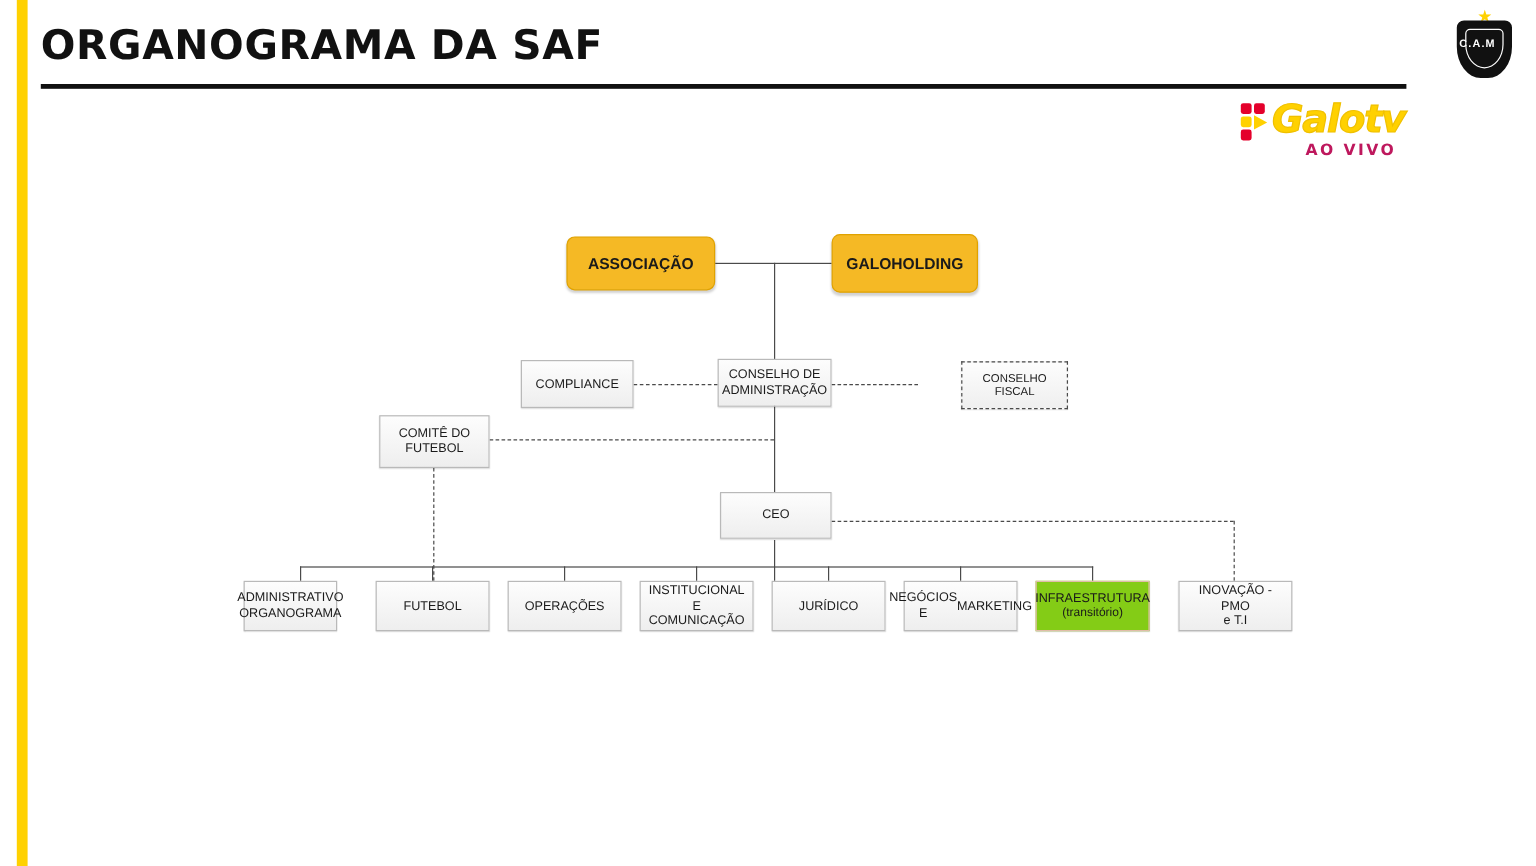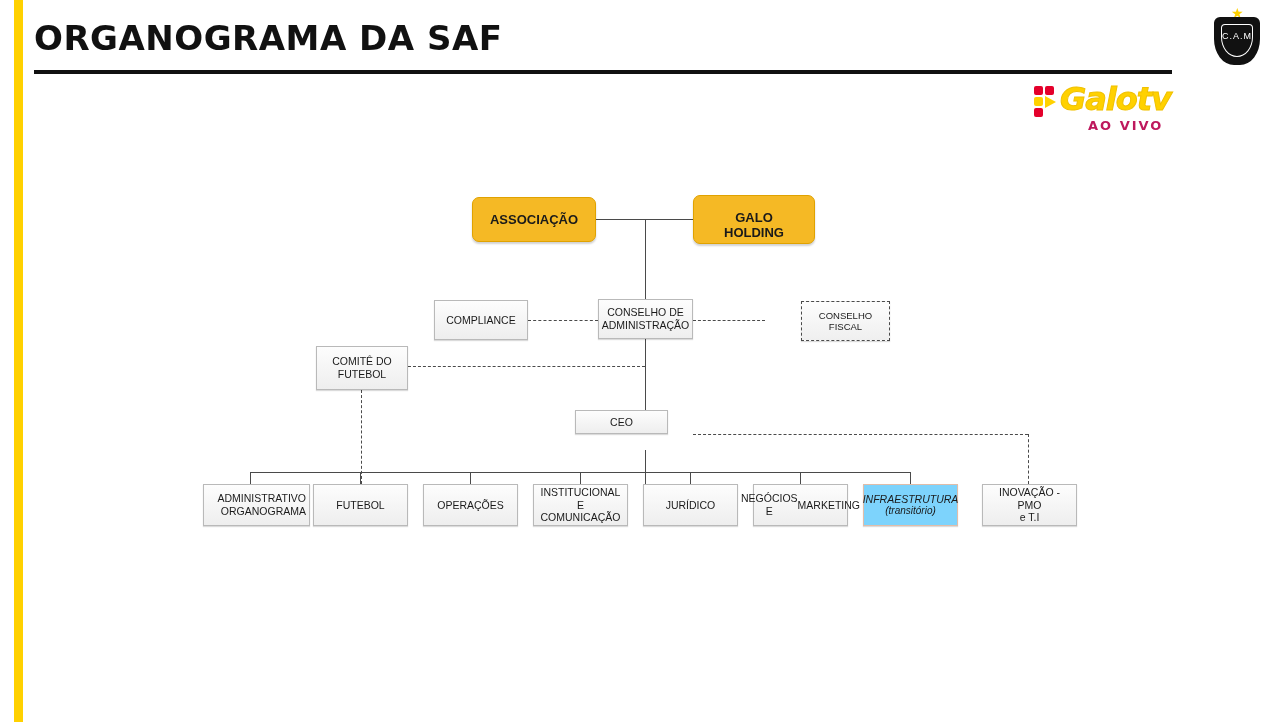--- a/index.html
+++ b/index.html
@@ -83,24 +83,23 @@
     top: 5px;
     right: 5px;
     bottom: 6px;
     border: 1.5px solid #ffffff;
     border-radius: 4px 4px 16px 16px / 4px 4px 20px 20px;
   }
   .crest-text {
     position: absolute;
     left: 0; right: 0;
     top: 12px;
-    text-align: center;
     color: #ffffff;
     font-size: 9px;
-    font-weight: normal;
+    font-weight: bold;
     letter-spacing: 1px;
   }
   
   .galotv {
     position: absolute;
     left: 1032px;
     top: 80px;
     width: 160px;
     height: 62px;
   }
@@ -170,24 +169,23 @@
     font-weight: bold;
     font-size: 13px;
     box-shadow: 0 2px 2px rgba(0,0,0,0.18);
   }
   .node.dashed-border {
     border: 1px dashed #4a4a4a;
     background: linear-gradient(#fdfdfd, #efefef);
     margin-left: 36px;
   }
   .node.peach {
-    background: #7dd3fc;
+    background: #84cc16;
     border: 1px solid #e0bda9;
     color: #1a1a1a;
-    font-style: italic;
   }
   .node .sub {
     display: block;
     font-size: 10px;
   }
   
   .line {
     position: absolute;
     background: #4a4a4a;
   }
@@ -261,21 +259,21 @@
 
   <div class="dline v" style="left:361px; top:390px; height:94px;"></div>
 
   <div class="dline h" style="left:693px; top:434px; width:335px;"></div>
   <div class="dline v" style="left:1028px; top:434px; height:50px;"></div>
 
   <div class="node gold" style="left:472px; top:197px; width:124px; height:45px;">
     <span>ASSOCIAÇÃO</span>
   </div>
 
-  <div class="node gold" style="left:693px; top:195px; width:122px; height:49px; flex-direction:column;justify-content:flex-end;">
+  <div class="node gold" style="left:693px; top:195px; width:122px; height:49px; flex-direction:row;">
     <span>GALO</span>
     <span>HOLDING</span>
   </div>
 
   <div class="node" style="left:434px; top:300px; width:94px; height:40px;">
     <span>COMPLIANCE</span>
   </div>
 
   <div class="node" style="left:598px; top:299px; width:95px; height:40px; flex-direction:column;">
     <span>CONSELHO DE</span>
@@ -284,25 +282,25 @@
 
   <div class="node dashed-border" style="left:765px; top:301px; width:89px; height:40px; font-size:9.5px;">
     <span>CONSELHO FISCAL</span>
   </div>
 
   <div class="node" style="left:316px; top:346px; width:92px; height:44px; flex-direction:column;">
     <span>COMITÊ DO</span>
     <span>FUTEBOL</span>
   </div>
 
-  <div class="node" style="left:575px; top:410px; width:93px; height:24px;">
+  <div class="node" style="left:600px; top:410px; width:93px; height:39px;">
     <span>CEO</span>
   </div>
 
-  <div class="node" style="left:203px; top:484px; width:107px; height:42px; flex-direction:column;align-items:flex-end;">
+  <div class="node" style="left:203px; top:484px; width:78px; height:42px; flex-direction:column;">
     <span>ADMINISTRATIVO</span>
     <span>ORGANOGRAMA</span>
   </div>
 
   <div class="node" style="left:313px; top:484px; width:95px; height:42px;">
     <span>FUTEBOL</span>
   </div>
 
   <div class="node" style="left:423px; top:484px; width:95px; height:42px;">
     <span>OPERAÇÕES</span>

